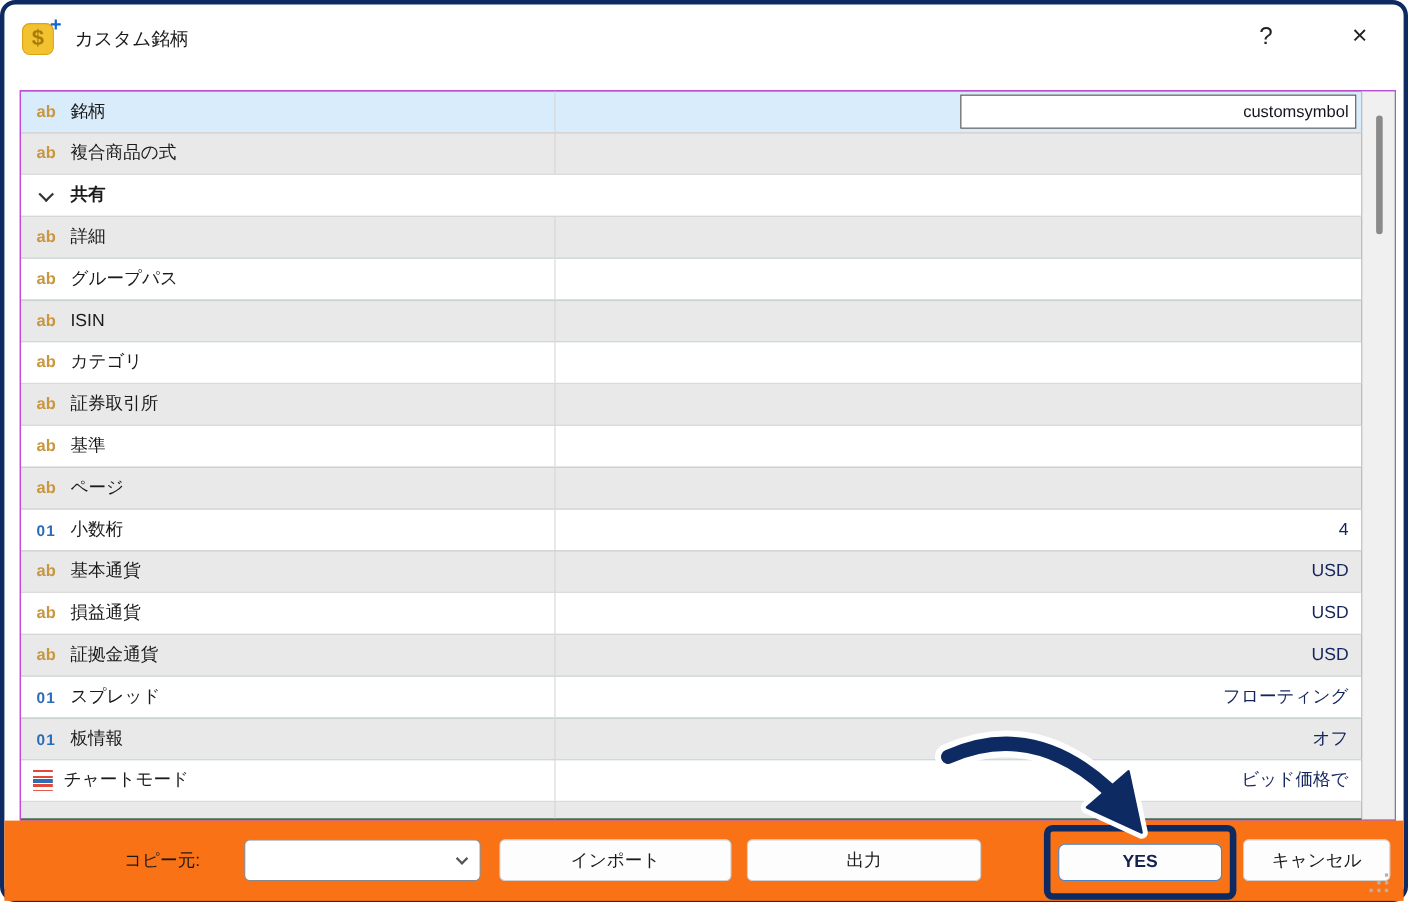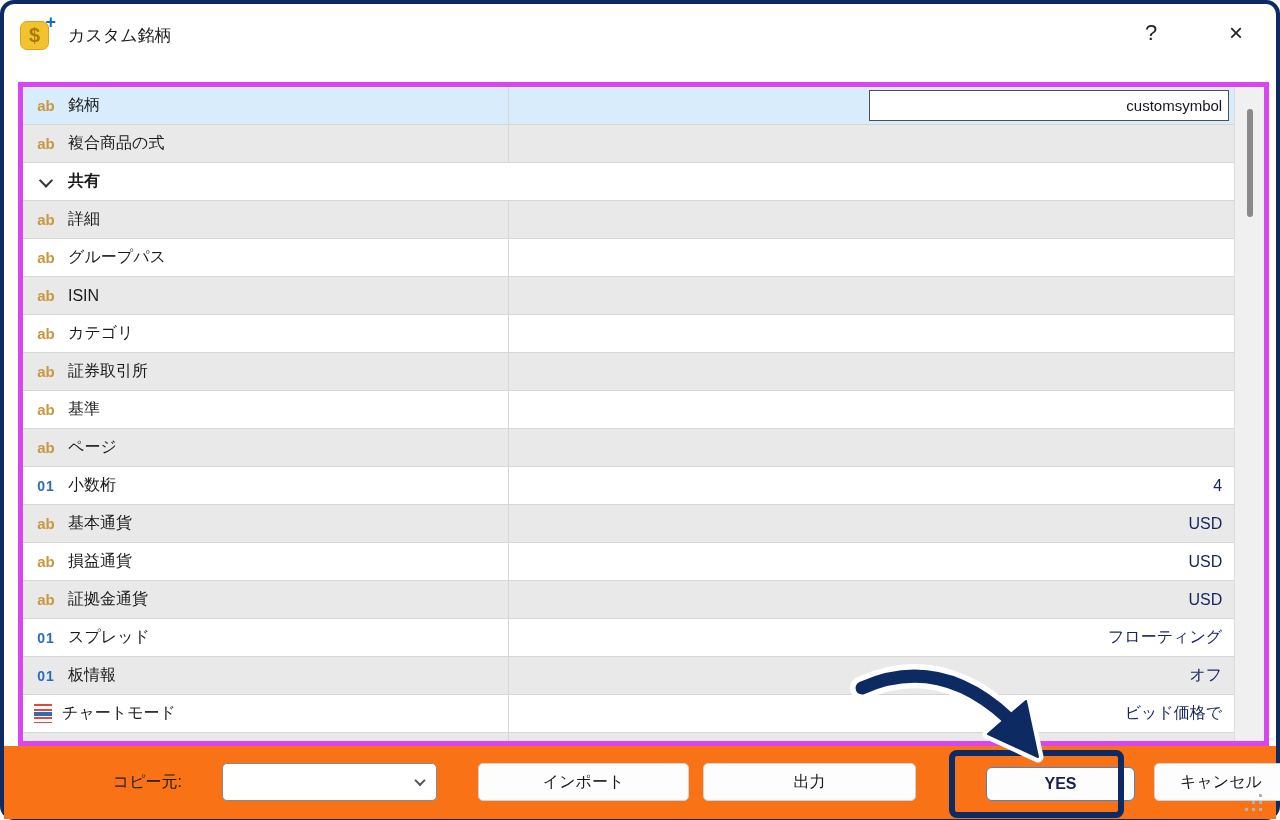--- a/index.html
+++ b/index.html
@@ -11,21 +11,21 @@
   .titlebar{position:absolute;left:0;top:0;right:0;height:62px;display:flex;align-items:center;padding-left:16px;}
   .app-icon{position:relative;width:34px;height:34px;margin-right:14px;flex:0 0 auto;}
   .coin{position:absolute;left:0;top:3px;width:29px;height:29px;background:#f2c230;border:1px solid #d9a514;border-radius:7px;color:#a97c0a;font-weight:bold;font-size:20px;line-height:27px;text-align:center;}
   .coin-plus{position:absolute;right:-2px;top:-4px;color:#1266d6;font-weight:bold;font-size:18px;line-height:16px;}
   .win-title{font-size:17px;color:#1a1a1a;}
   .win-btn{position:absolute;top:0;width:46px;height:58px;display:flex;align-items:center;justify-content:center;font-size:22px;color:#222;cursor:default;}
   .win-help{left:1124px;}
   .win-close{left:1209px;font-size:24px;font-weight:300;}
 
   
-  .grid{position:absolute;left:14px;top:78px;width:1251px;height:664px;border:5px solid #d946ef;display:flex;background:#0ea5e9;}
+  .grid{position:absolute;left:14px;top:78px;width:1251px;height:664px;border:1px solid #d946ef;display:flex;background:#14532d;}
   .rows{width:1219px;overflow:hidden;}
   .row{display:flex;height:38px;border-bottom:1px solid #d6d6d6;}
   .row.white{background:#ffffff;}
   .row.gray{background:#e9e9e9;}
   .row.selected{background:#d9ecfb;}
   .row.partial{height:15px;border-bottom:none;}
   .cell{display:flex;align-items:center;}
   .cell.name{width:486px;border-right:1px solid #d6d6d6;padding-left:11px;}
   .row.group .cell.name{border-right:none;}
   .cell.value{flex:1;justify-content:flex-end;padding-right:12px;font-size:16px;color:#14245c;position:relative;}
@@ -43,21 +43,21 @@
   .row.group .row-label{font-weight:bold;}
   .cell-editor{position:absolute;right:5px;top:3px;width:360px;height:31px;border:1px solid #4f4f4f;background:#fff;font-size:15px;color:#15151f;padding:0 6px;outline:2px solid #8a8a8a00;text-align:right;}
   .scrollbar{width:30px;background:#f0f0f0;border-left:1px solid #dcdcdc;position:relative;}
   .sb-thumb{position:absolute;left:12px;top:22px;width:6px;height:108px;background:#8a8a8a;border-radius:3px;}
 
   
   .footer{position:absolute;left:0;top:742px;right:0;height:73px;background:#f97316;}
   .copy-label{position:absolute;left:88px;top:0;width:90px;height:73px;display:flex;align-items:center;justify-content:flex-end;font-size:16px;color:#1a1a1a;}
   .combobox{position:absolute;left:218px;top:17px;width:215px;height:38px;border:1px solid #8a8a8a;border-radius:5px;background:#fff;display:flex;align-items:center;justify-content:flex-end;padding-right:12px;}
   .combobox .chev-sm{width:8px;height:8px;border-right:2px solid #555;border-bottom:2px solid #555;transform:rotate(45deg) translate(-1px,-1px);}
-  .btn{position:absolute;top:17px;height:38px;border:1px solid #d2d2d2;border-radius:5px;background:#fdfdfd;font-size:16px;color:#1a1a1a;display:flex;align-items:center;justify-content:center;margin-left:24px;}
+  .btn{position:absolute;top:17px;height:38px;border:1px solid #d2d2d2;border-radius:5px;background:#fdfdfd;font-size:16px;color:#1a1a1a;display:flex;align-items:center;justify-content:center;}
   .btn-import{left:450px;width:211px;}
   .btn-export{left:675px;width:213px;}
   .btn-yes{left:958px;top:21px;width:149px;height:34px;border:1px solid #4a86c8;border-radius:6px;font-weight:bold;color:#16214d;}
   .btn-cancel{left:1126px;width:134px;}
   .yes-highlight{position:absolute;left:945px;top:746px;width:175px;height:68px;border:6px solid #0d2a63;border-radius:8px;z-index:4;pointer-events:none;}
   .grip{position:absolute;right:14px;bottom:8px;width:17px;height:17px;}
   .grip i{position:absolute;width:3px;height:3px;background:#b3b3b3;}
 
   
   .arrow-svg{position:absolute;left:0;top:0;z-index:6;pointer-events:none;}

